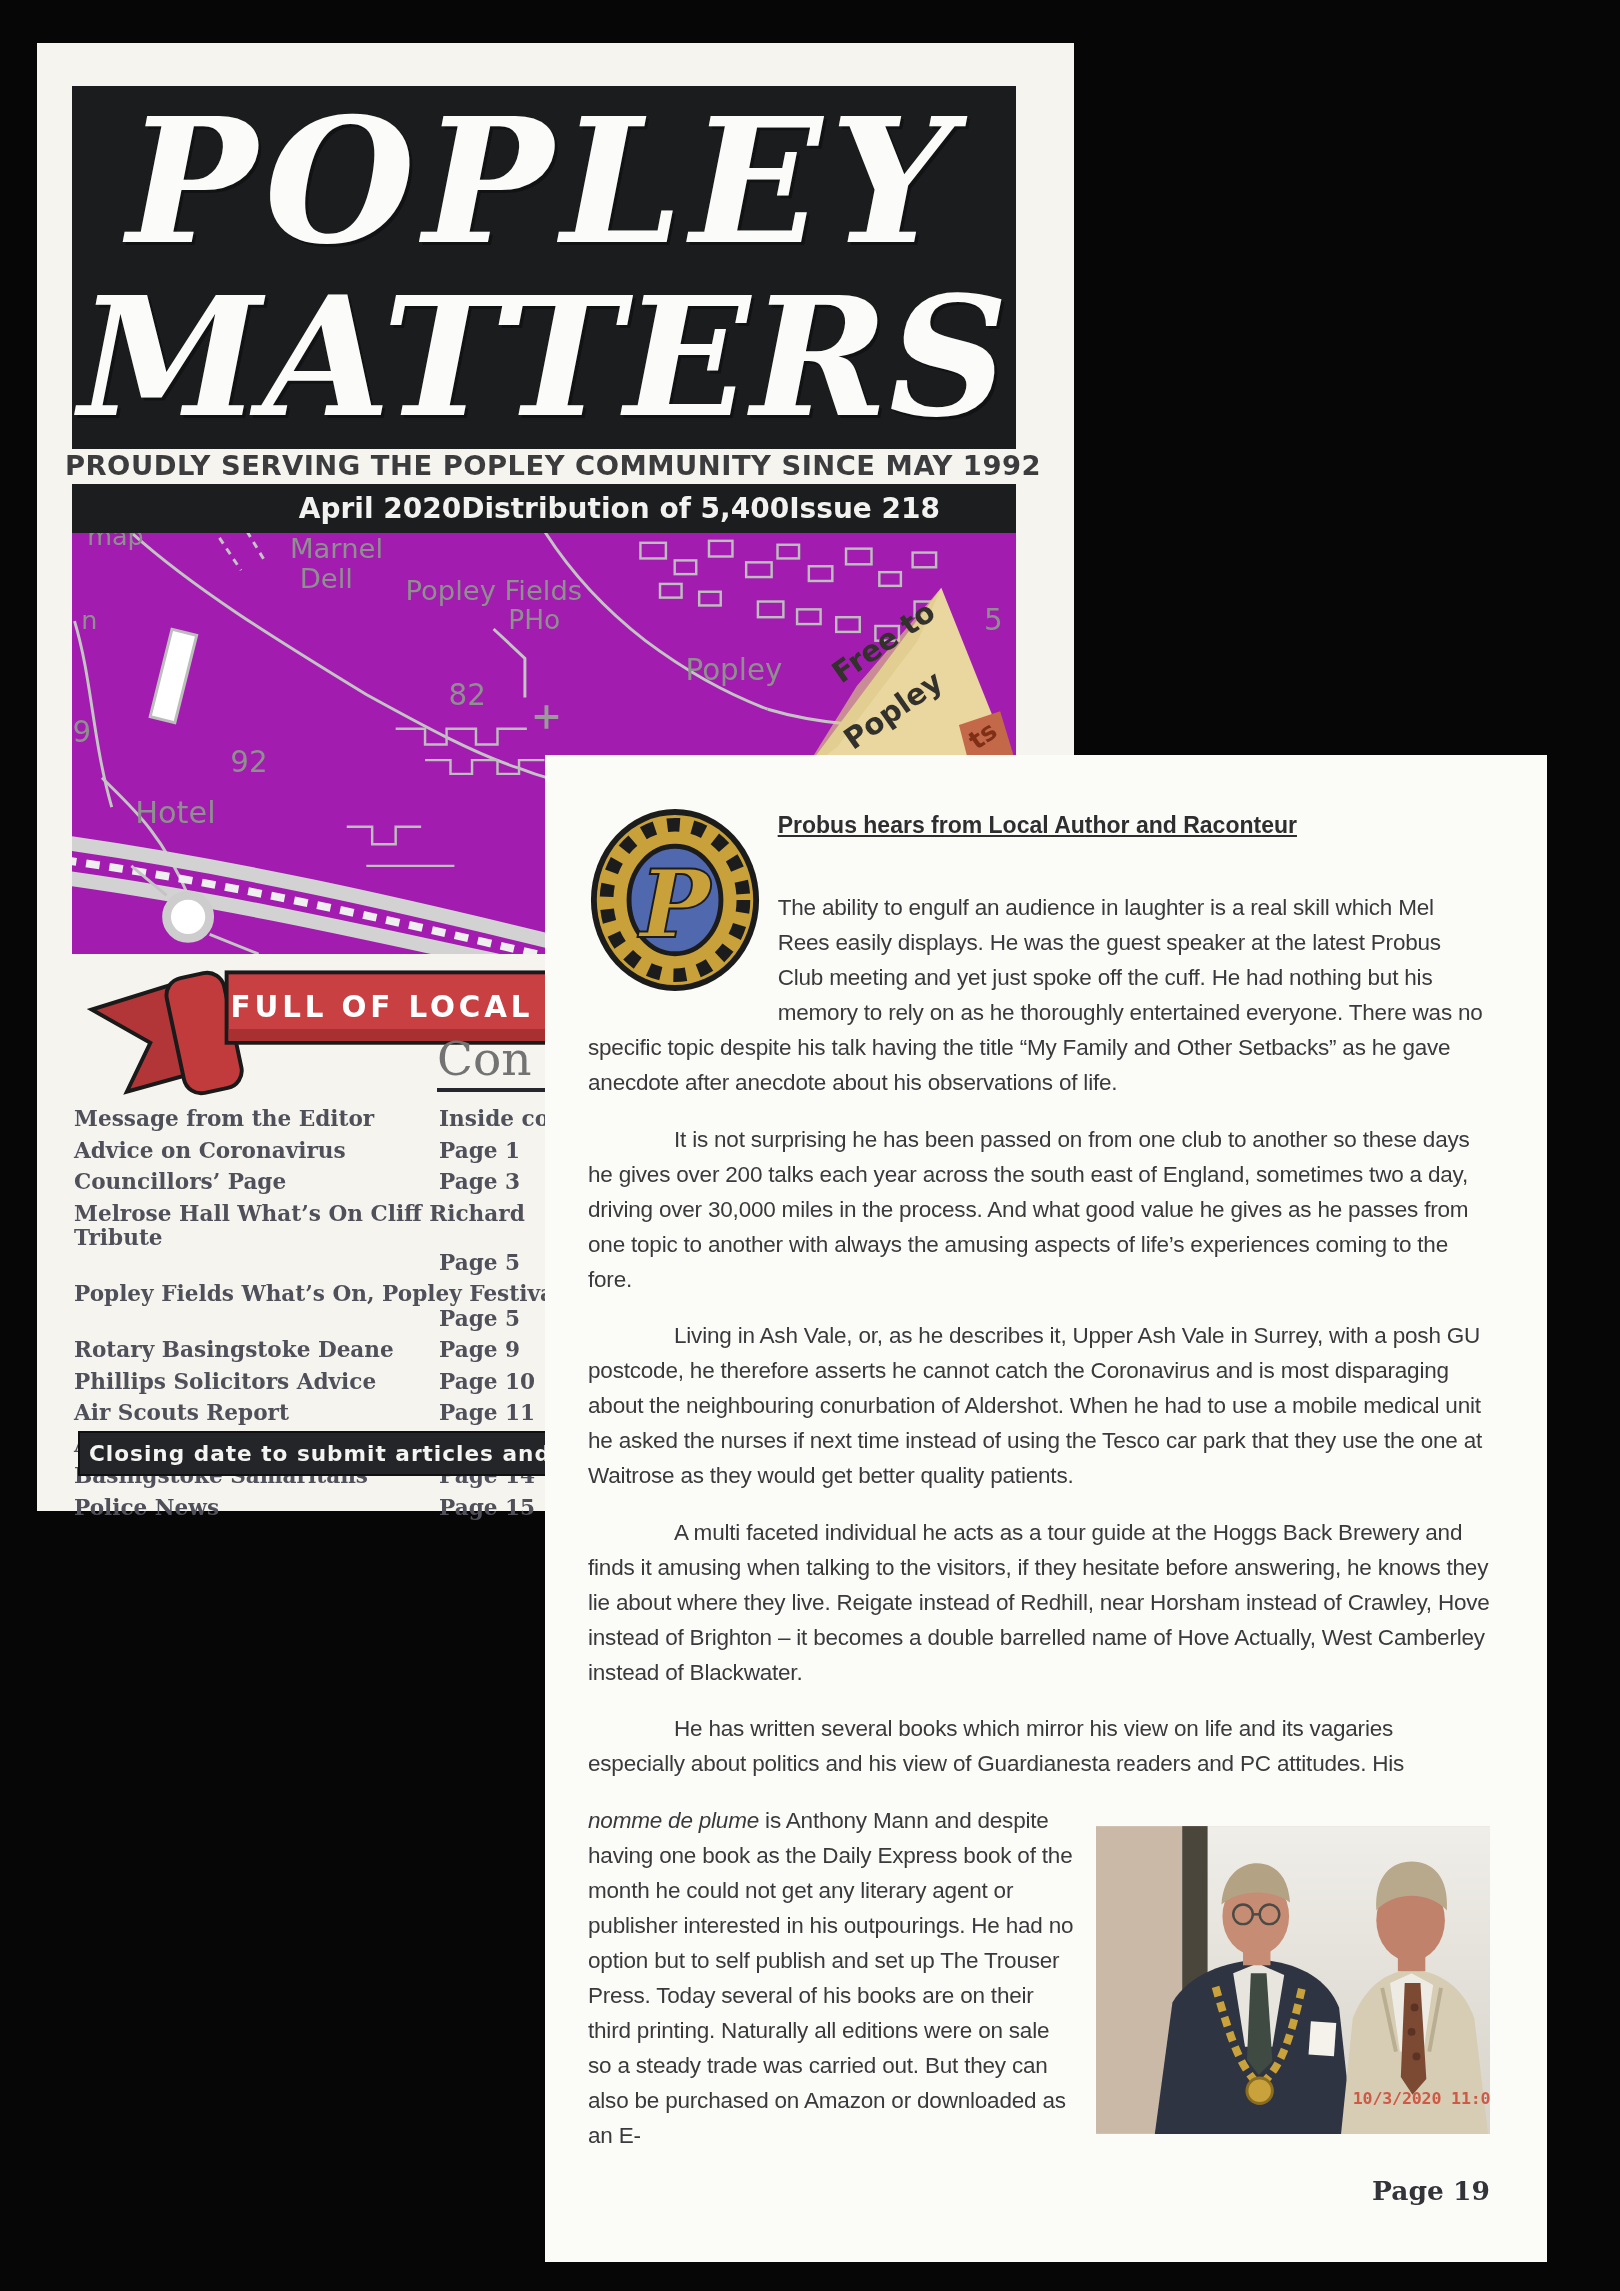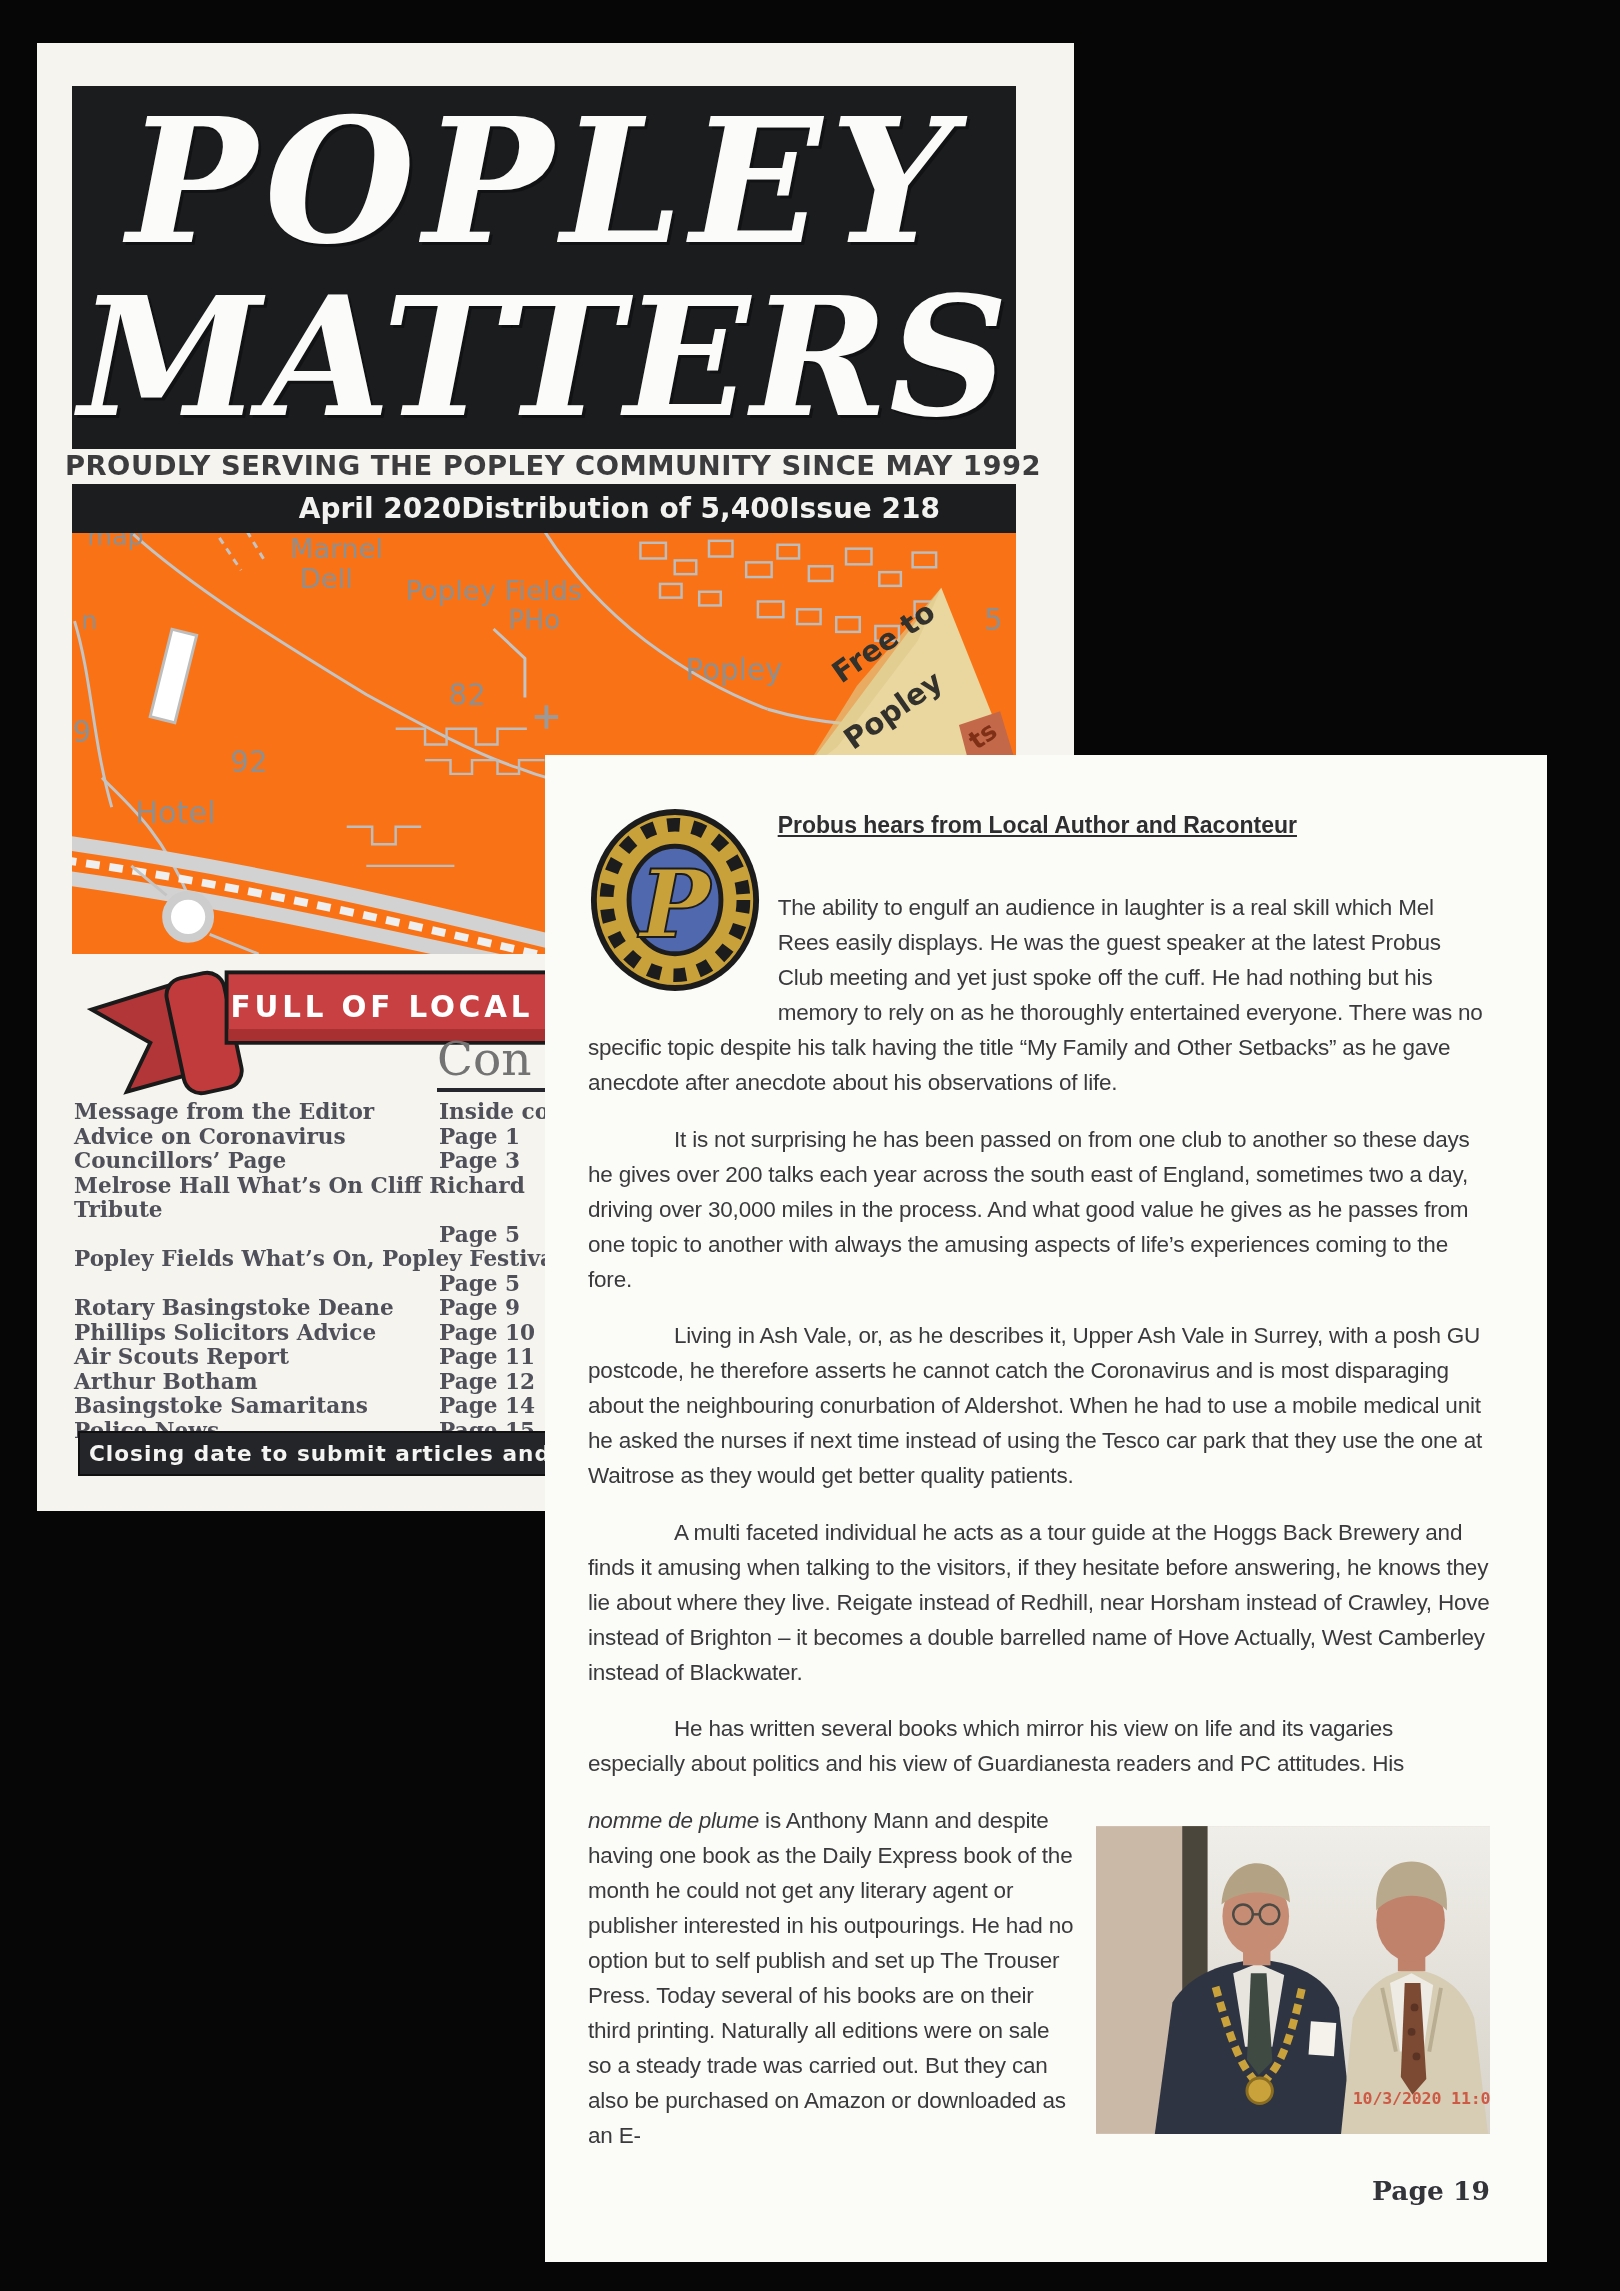--- a/index.html
+++ b/index.html
@@ -12,31 +12,31 @@
   .mast-line{font-family:"DejaVu Serif",serif;font-style:italic;font-weight:700;color:#fbfbf9;
              line-height:1;text-shadow:2.9px 2.9px 0 rgba(0,0,0,.35);white-space:nowrap;}
   .mast-line.l1{font-size:173px;letter-spacing:7.8px;}
   .mast-line.l2{font-size:165px;letter-spacing:1px;margin-top:7.8px;}
   .tagline{position:absolute;left:44px;top:406px;width:944px;height:33px;display:flex;align-items:center;
            justify-content:center;font-family:"DejaVu Sans",sans-serif;font-weight:bold;font-size:27.4px;
            color:#3c3c3e;letter-spacing:0.5px;white-space:nowrap;}
   .issuebar{position:absolute;left:35px;top:441px;width:944px;height:49px;background:#1c1d1f;
             display:flex;align-items:center;justify-content:flex-end;padding:0 76px 0 86px;box-sizing:border-box;
             font-family:"DejaVu Sans",sans-serif;font-weight:bold;font-size:28px;color:#f2f2f0;}
-  .mapwrap{position:absolute;left:35px;top:490px;width:944px;height:421px;background:#f97316;overflow:hidden;}
+  .mapwrap{position:absolute;left:35px;top:490px;width:944px;height:421px;background:#a21caf;overflow:hidden;}
   .maplabel{font-family:"DejaVu Sans",sans-serif;fill:#8f8f8f;}
   .freetag{position:absolute;left:761px;top:535px;width:216px;height:353px;}
   .ribbon{position:absolute;left:44px;top:902px;width:608px;height:176px;}
   .ribbon-text{font-family:"DejaVu Sans",sans-serif;font-weight:bold;fill:#ffffff;font-size:30px;letter-spacing:4px;}
   .conhead{position:absolute;left:400px;top:988px;width:176px;font-family:"DejaVu Serif",serif;
            font-weight:normal;font-size:47px;color:#737373;border-bottom:4.9px solid #26262e;padding-bottom:2px;
            white-space:nowrap;overflow:visible;}
   .toc{position:absolute;left:37px;top:1057px;width:495px;font-family:"DejaVu Serif",serif;
        font-weight:bold;font-size:21.6px;color:#50505a;line-height:24.5px;}
-  .toc-row{display:flex;}
+  .toc-row{display:flex;margin-top:7px;}
   .toc-title{width:365px;flex:none;}
   .toc-page{flex:none;}
   .toc-row.stack{display:block;}
   .toc-row.stack .toc-title{width:auto;}
   .toc-row.stack .toc-page{margin-left:365px;}
   .closing{position:absolute;left:41px;top:1388px;width:588px;height:41px;background:#242528;border:2px solid #101010;
            display:flex;align-items:center;justify-content:center;font-family:"DejaVu Sans",sans-serif;
            font-weight:bold;font-size:21.6px;color:#f4f4f2;letter-spacing:1px;white-space:nowrap;}
   
   .article{position:absolute;left:545px;top:755px;width:1002px;height:1507px;background:#fbfbf8;z-index:2;

